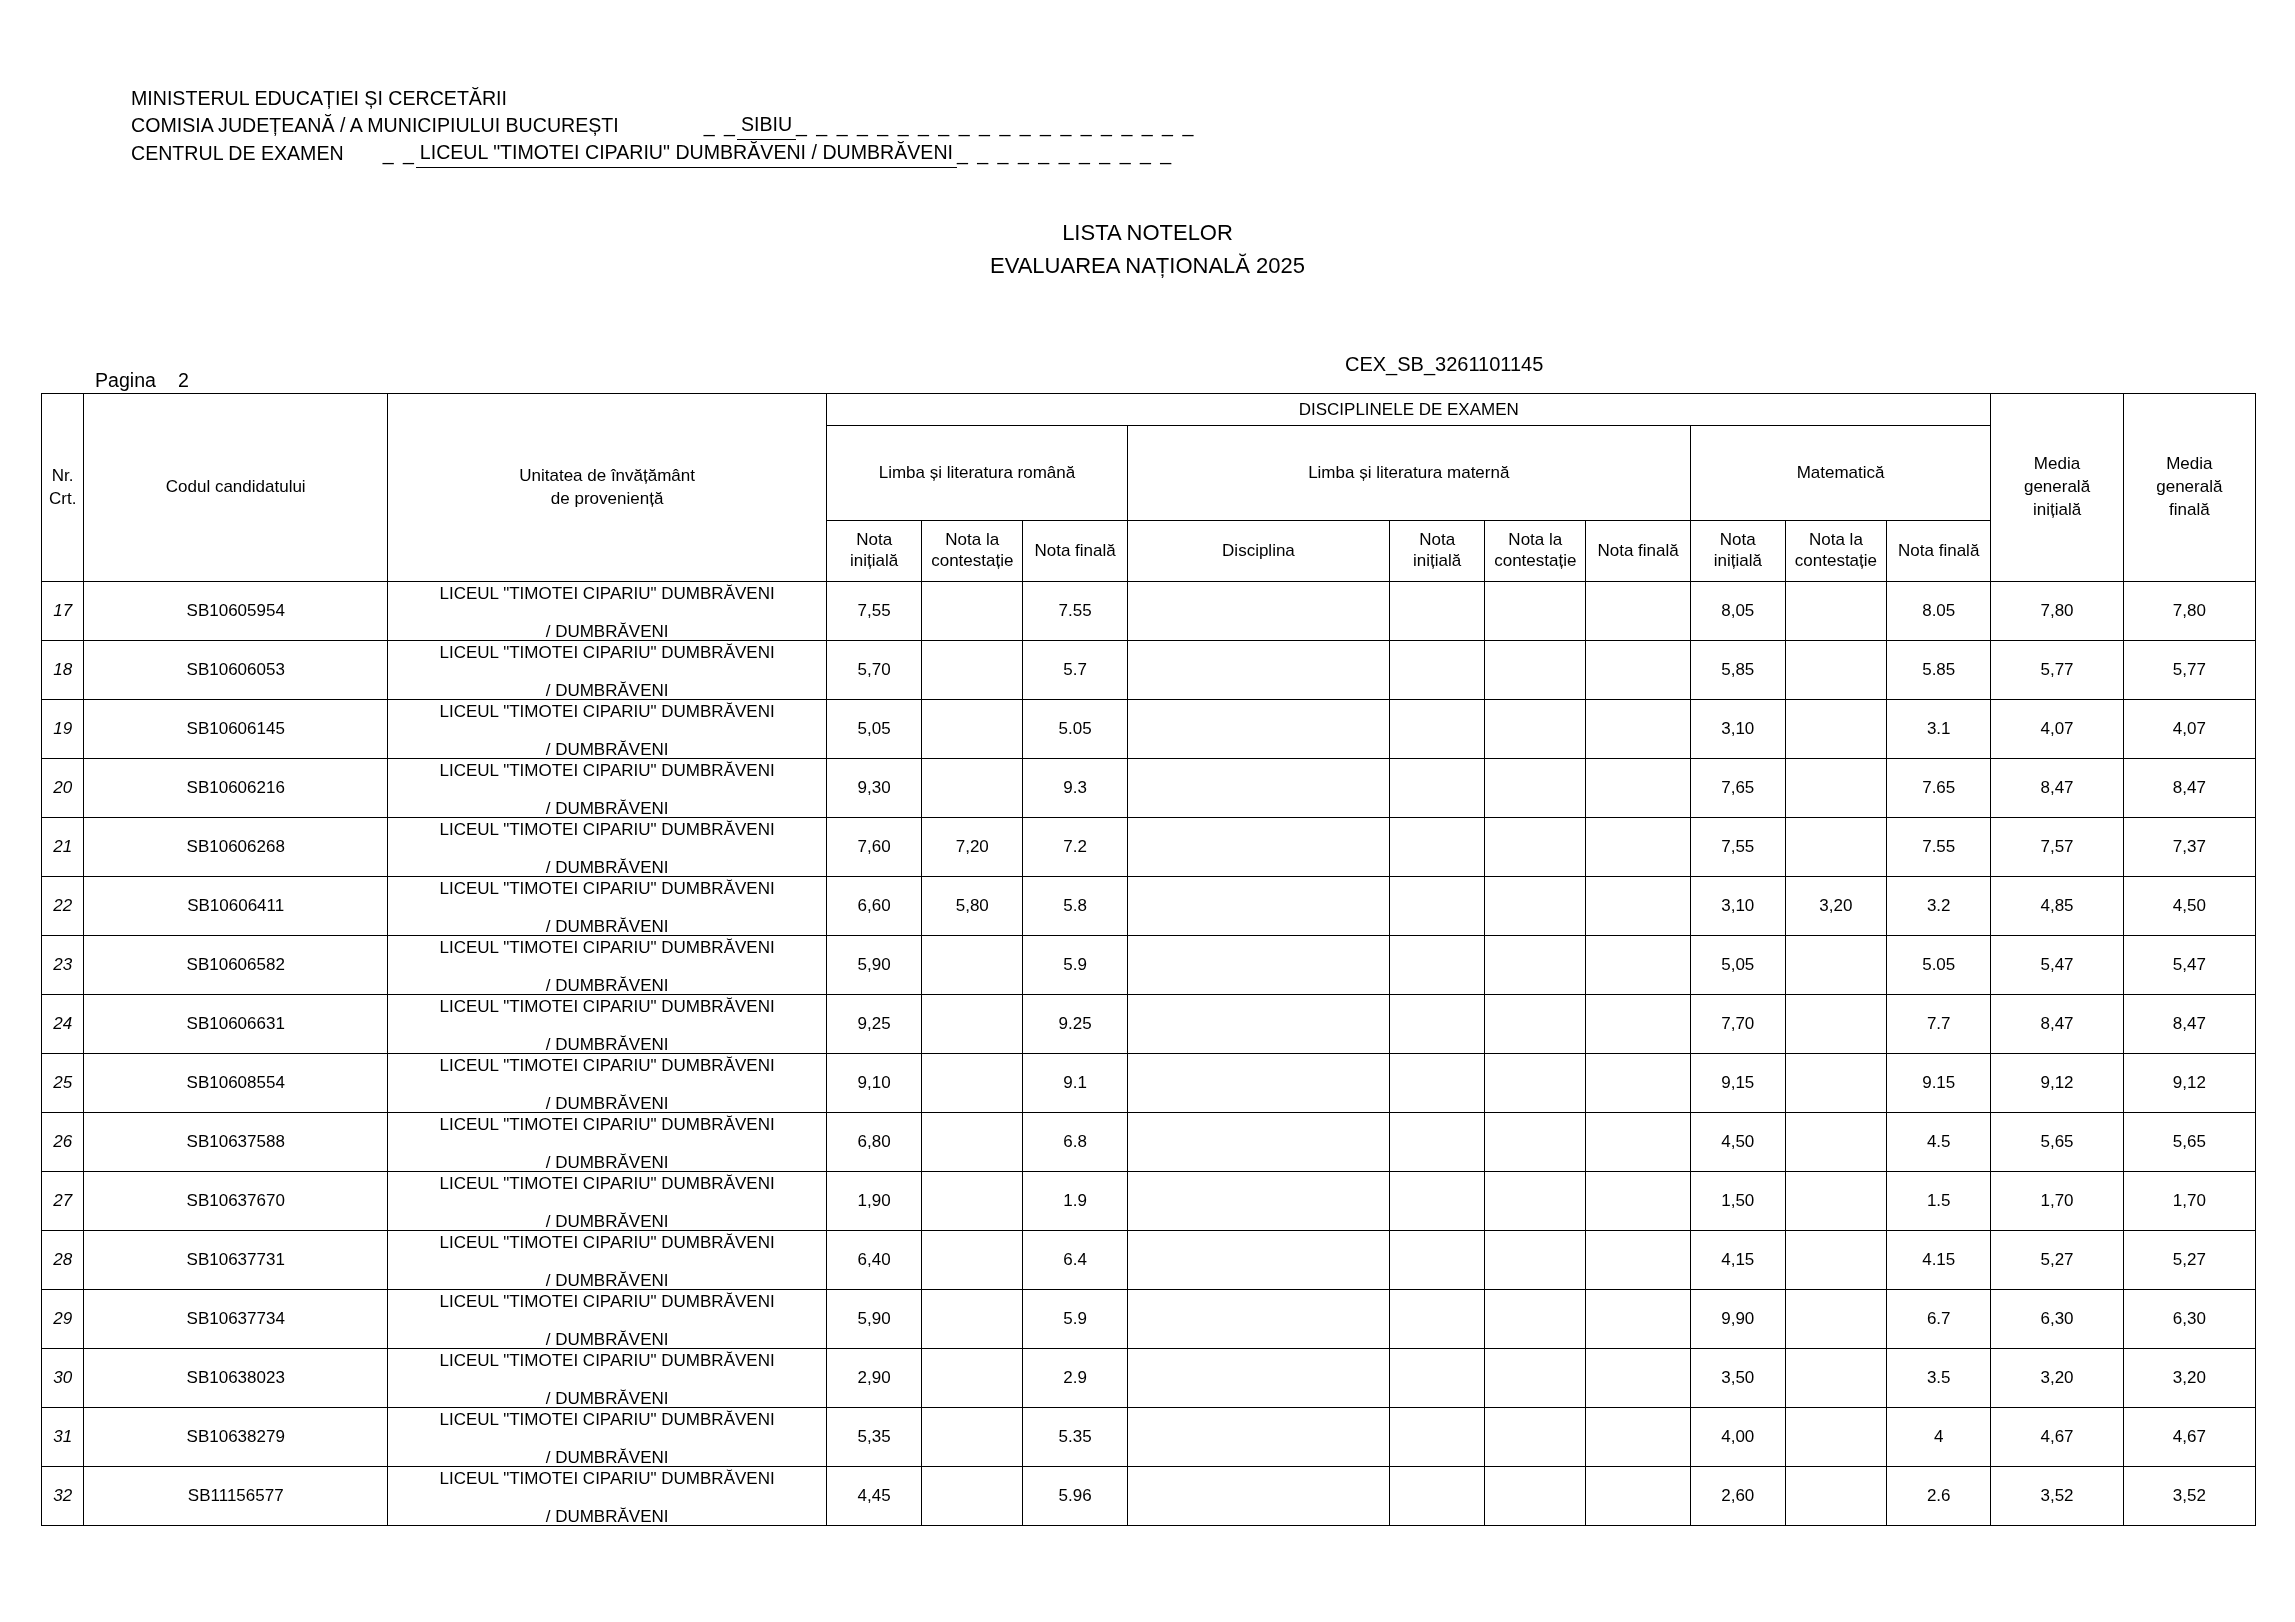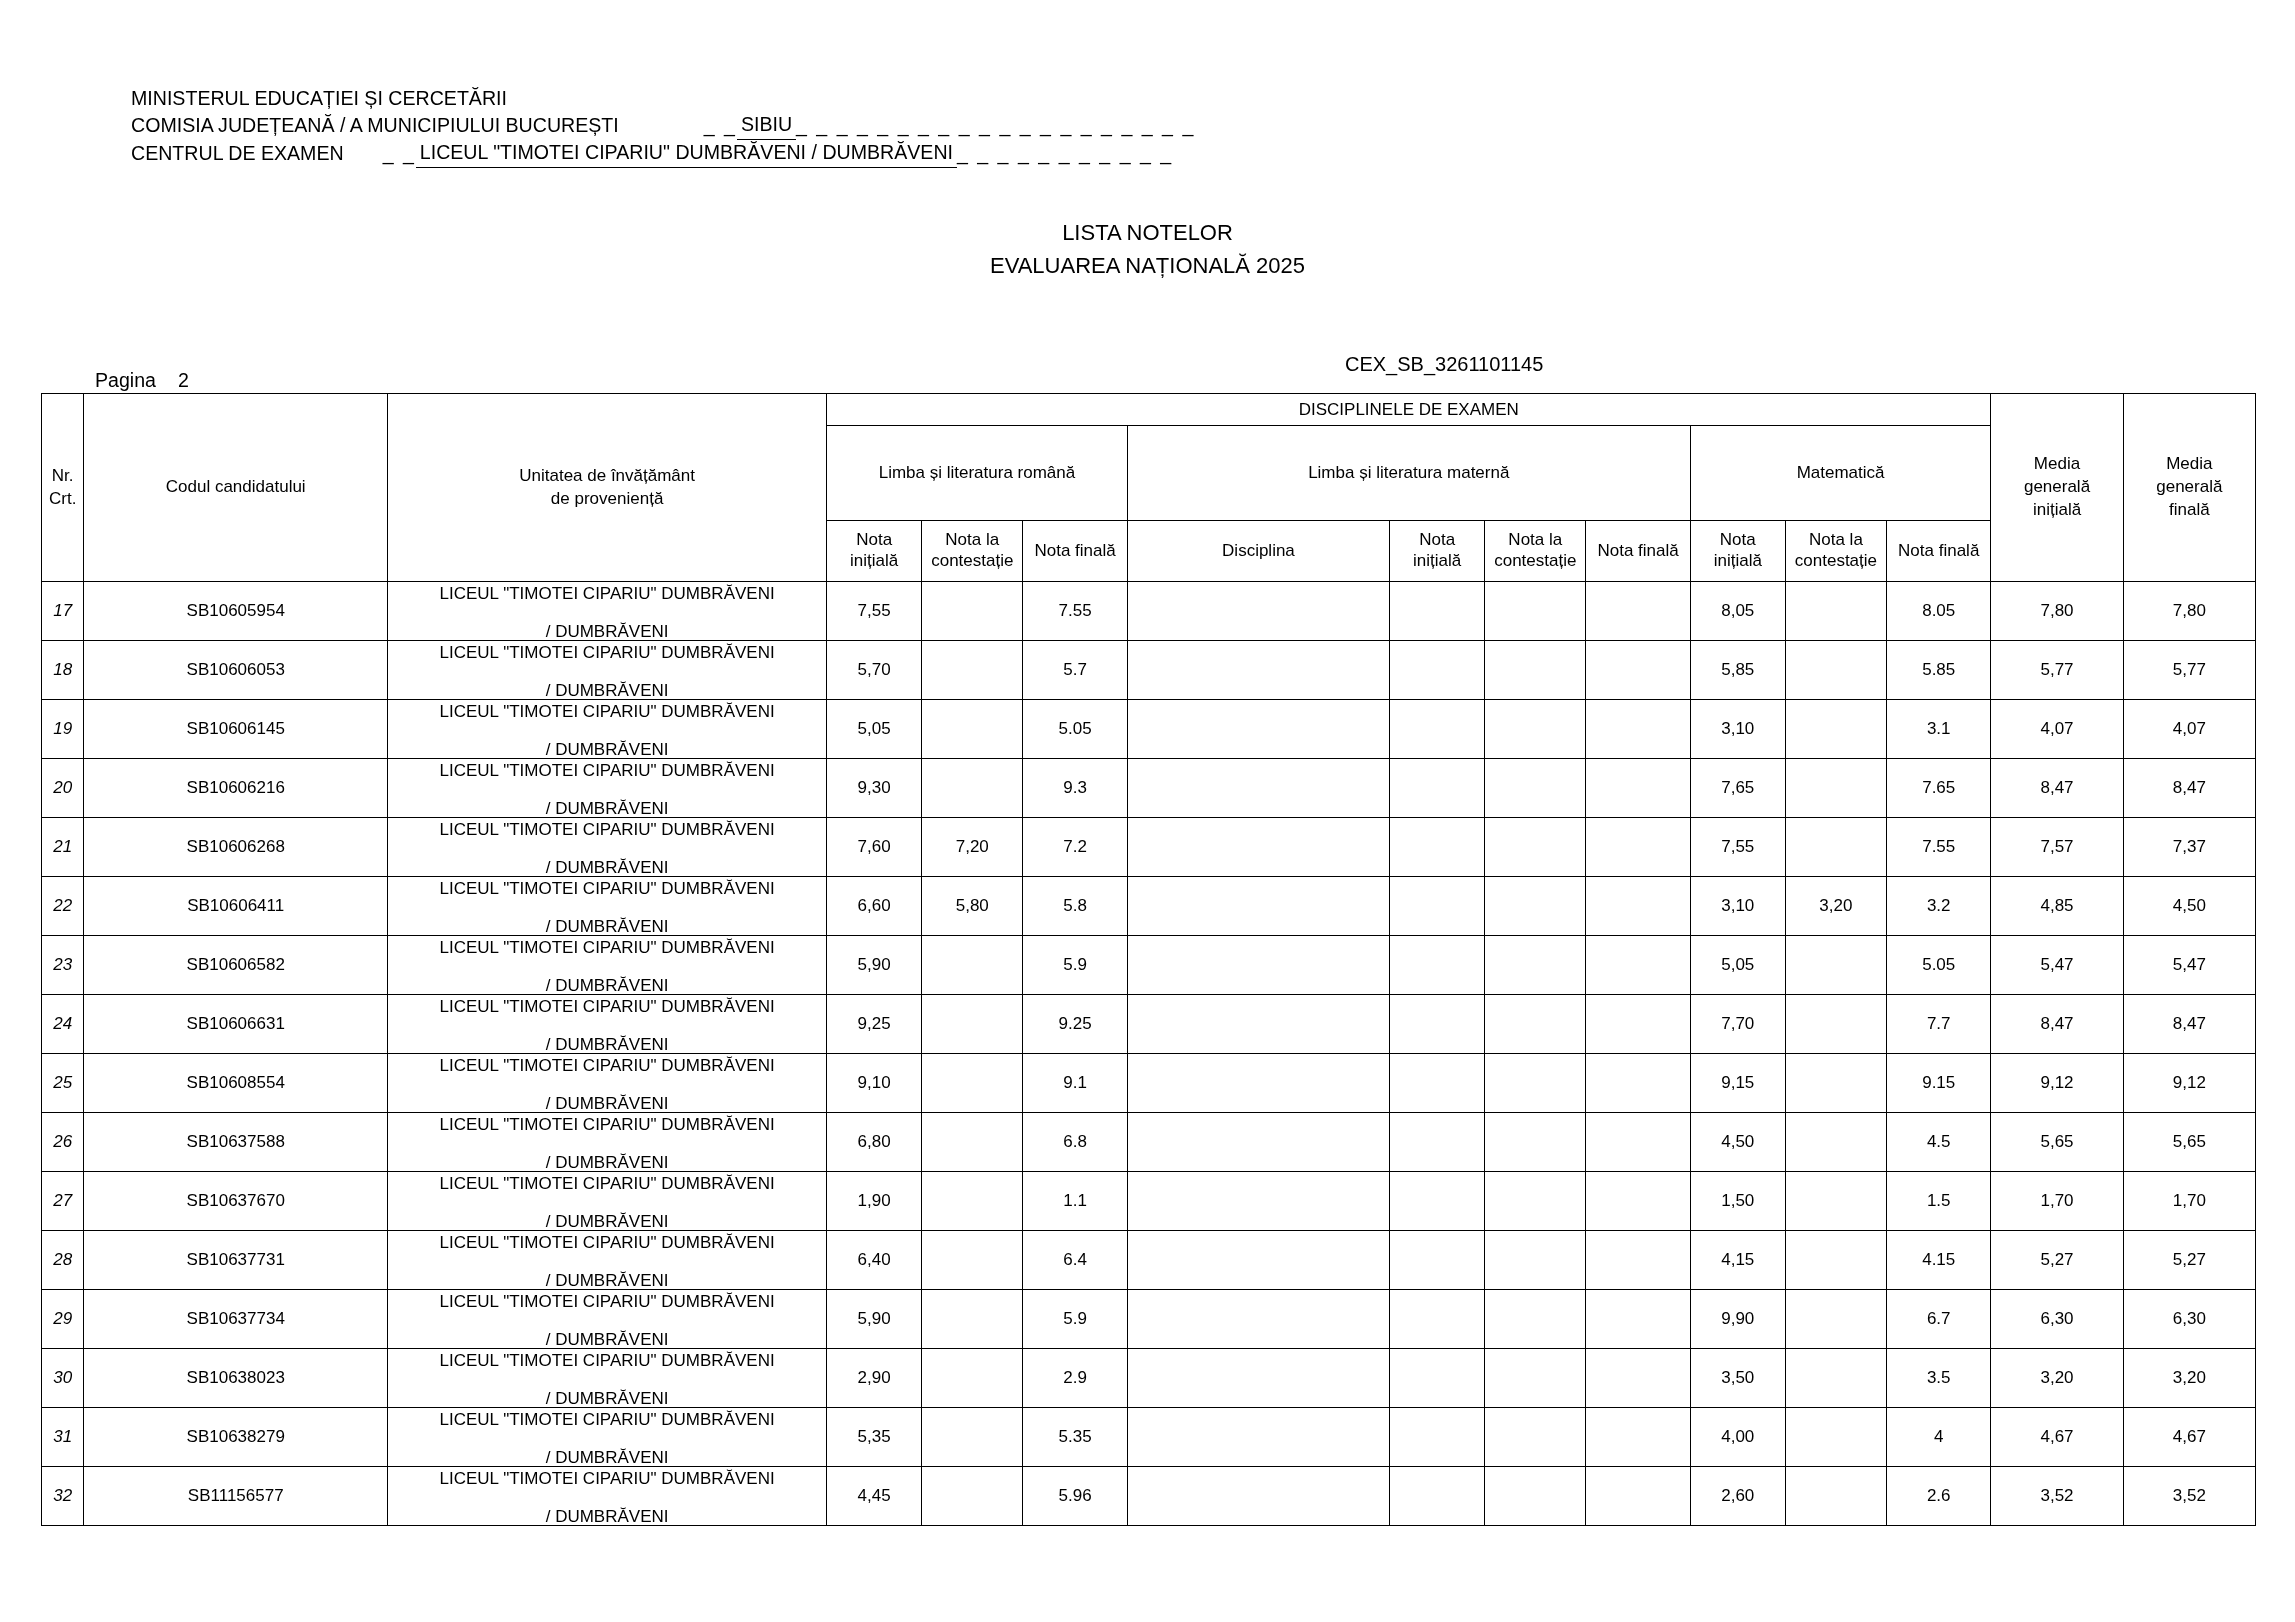--- a/index.html
+++ b/index.html
@@ -466,21 +466,21 @@
         </tr>
         <tr>
           <td class="nr">27</td>
           <td class="code">SB10637670</td>
           <td class="school">
             <span class="s1">LICEUL "TIMOTEI CIPARIU" DUMBRĂVENI</span>
             <span class="s2">/ DUMBRĂVENI</span>
           </td>
           <td class="num">1,90</td>
           <td class="num"></td>
-          <td class="num">1.1</td>
+          <td class="num">1.9</td>
           <td class="num"></td>
           <td class="num"></td>
           <td class="num"></td>
           <td class="num"></td>
           <td class="num">1,50</td>
           <td class="num"></td>
           <td class="num">1.5</td>
           <td class="num">1,70</td>
           <td class="num">1,70</td>
         </tr>

